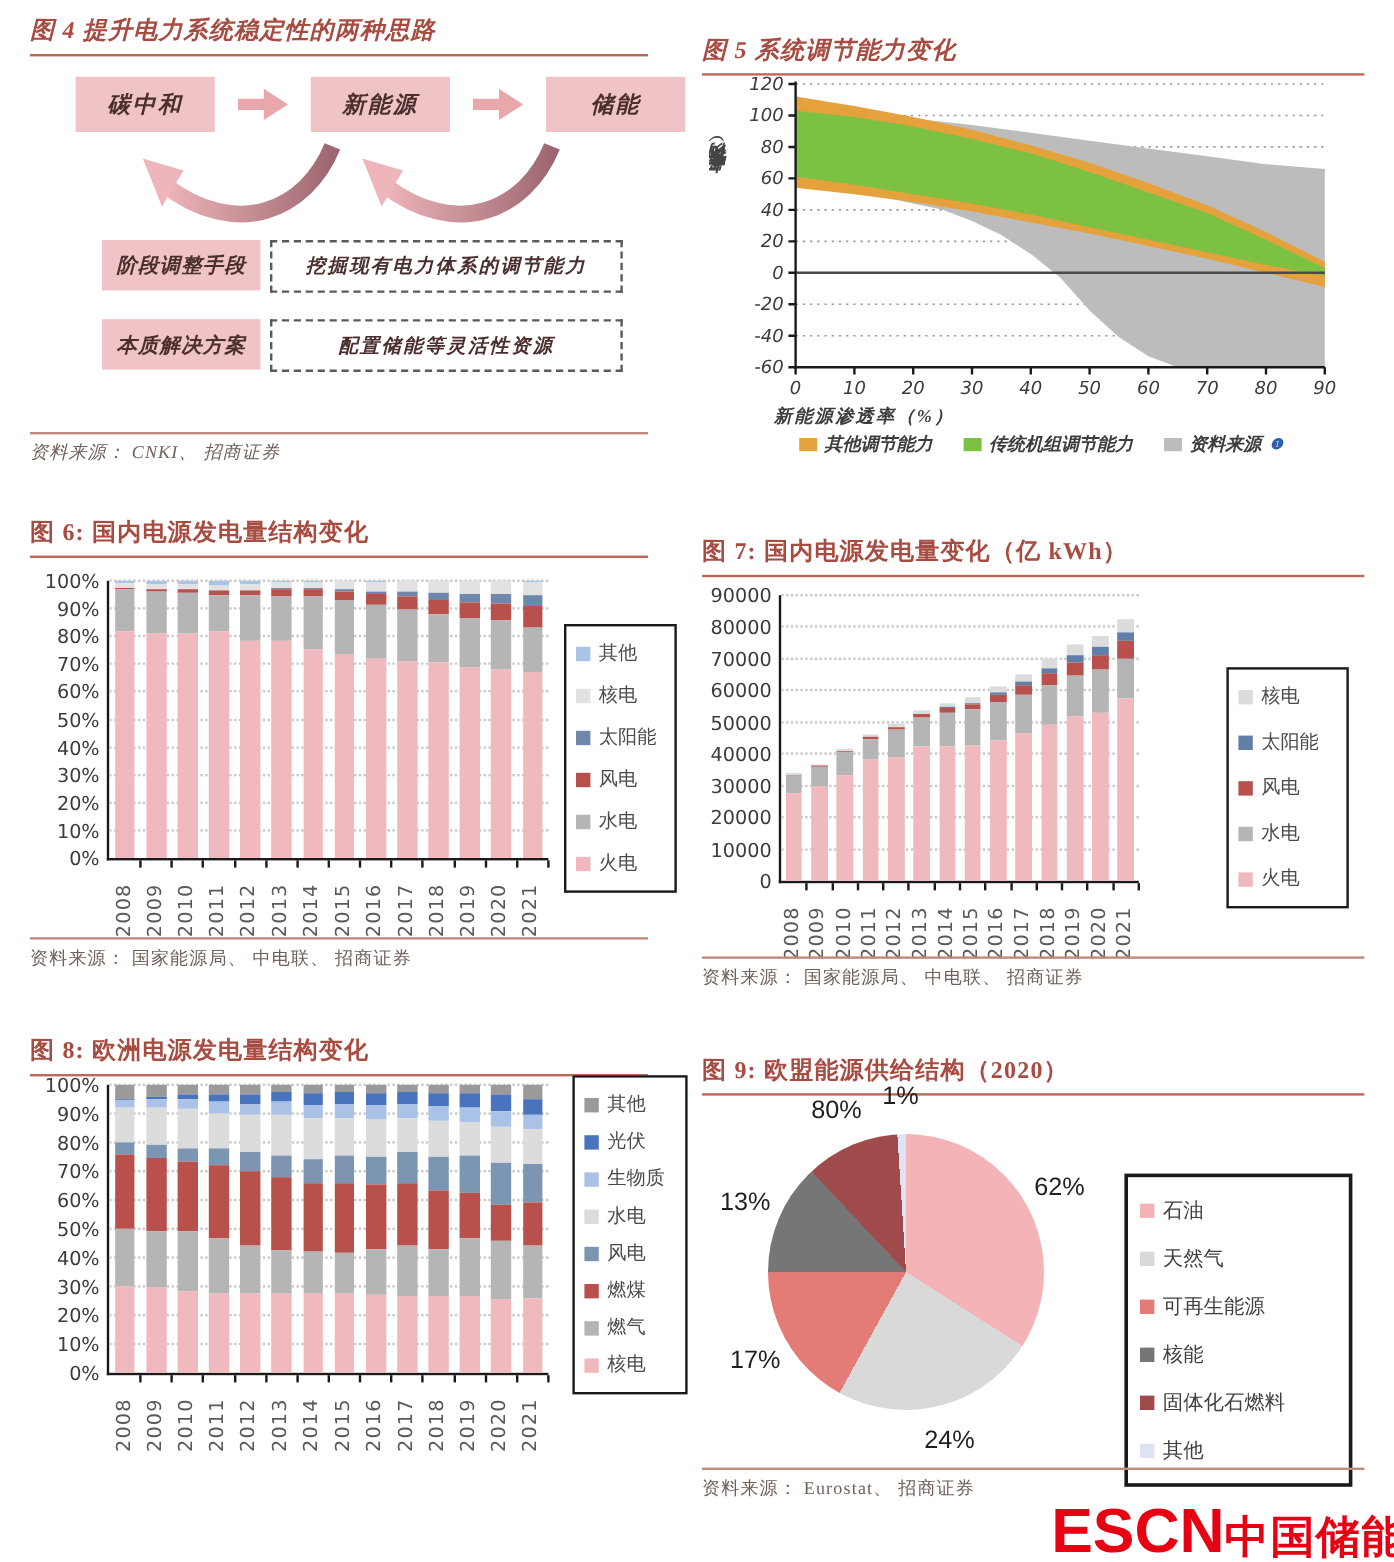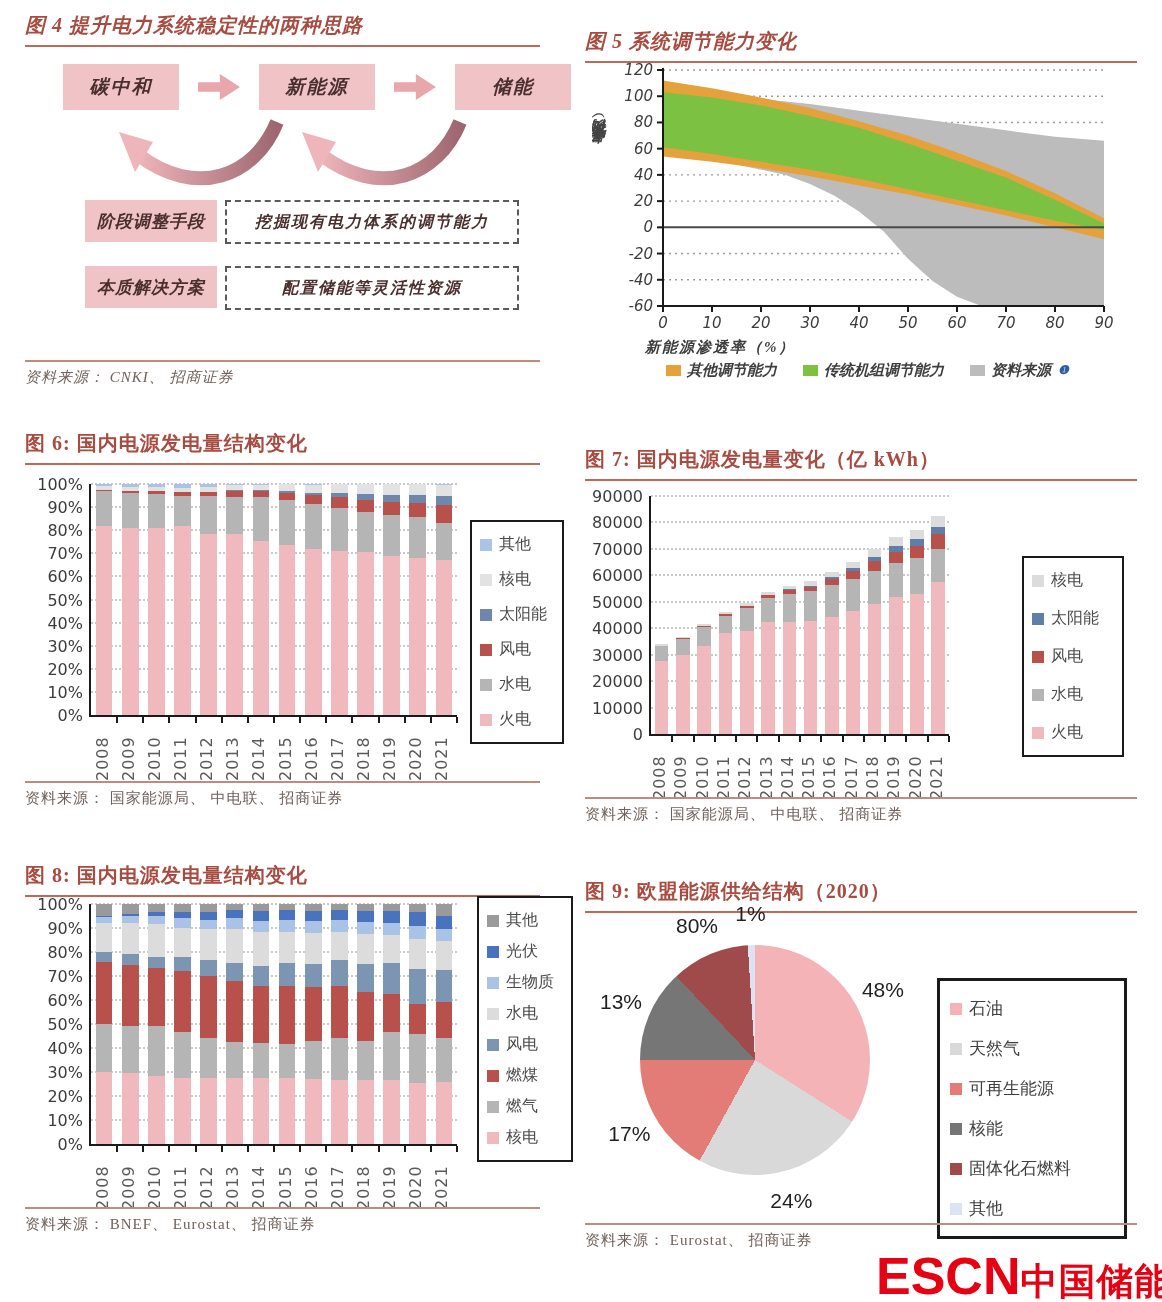--- a/index.html
+++ b/index.html
@@ -713,21 +713,21 @@
           <span class="sq" style="background: rgb(239, 185, 189);"></span>
           <span>火电</span>
         </div>
       </div>
     <div class="src-block">
       <p class="src-text">资料来源： 国家能源局、 中电联、 招商证券</p>
     </div>
   </section>
 
   <section class="panel panel-l row3">
-    <h2 class="fig-title">图 8:  国内电源发电量结构变化</h2>
+    <h2 class="fig-title">图 8:  欧洲电源发电量结构变化</h2>
     <div class="title-rule"></div>
     <div class="plot" id="fig8-plot">
         <div class="grid" style="bottom: calc(100% - 1px);"></div>
         <div class="ylab" style="bottom: calc(100% - 10px);">100%</div>
         <div class="grid" style="bottom: calc(90% - 1px);"></div>
         <div class="ylab" style="bottom: calc(90% - 10px);">90%</div>
         <div class="grid" style="bottom: calc(80% - 1px);"></div>
         <div class="ylab" style="bottom: calc(80% - 10px);">80%</div>
         <div class="grid" style="bottom: calc(70% - 1px);"></div>
         <div class="ylab" style="bottom: calc(70% - 10px);">70%</div>
@@ -1000,31 +1000,28 @@
         </div>
         <div class="leg-item">
           <span class="sq" style="background: rgb(181, 181, 181);"></span>
           <span>燃气</span>
         </div>
         <div class="leg-item">
           <span class="sq" style="background: rgb(239, 185, 189);"></span>
           <span>核电</span>
         </div>
       </div>
-    <div class="src-block">
-      <p class="src-text">资料来源： BNEF、 Eurostat、 招商证券</p>
-    </div>
   </section>
 
   <section class="panel panel-r row3">
     <h2 class="fig-title">图 9:  欧盟能源供给结构（2020）</h2>
     <div class="title-rule"></div>
     <div id="pie-wrap">
       <div id="pie" style="background: conic-gradient(rgb(244, 179, 182) 0%, rgb(244, 179, 182) 34%, rgb(217, 217, 217) 34%, rgb(217, 217, 217) 58%, rgb(227, 124, 118) 58%, rgb(227, 124, 118) 75%, rgb(118, 118, 118) 75%, rgb(118, 118, 118) 88%, rgb(160, 75, 75) 88%, rgb(160, 75, 75) 99%, rgb(221, 227, 242) 99%, rgb(221, 227, 242) 100%);"></div>
-    <div class="pie-lab" style="left: 277.941px; top: 75.664px;">48%</div>
+    <div class="pie-lab" style="left: 277.941px; top: 75.664px;">62%</div>
         <div class="pie-lab" style="left: 186.309px; top: 287.413px;">24%</div>
         <div class="pie-lab" style="left: 24.3317px; top: 220.32px;">17%</div>
         <div class="pie-lab" style="left: 16.0078px; top: 88.0164px;">13%</div>
         <div class="pie-lab" style="left: 92.0164px; top: 12.0078px;">80%</div>
         <div class="pie-lab" style="left: 145.414px; top: 0.0720421px;">1%</div>
       </div>
     <div class="legend-box" id="fig9-legend">
         <div class="leg-item">
           <span class="sq" style="background: rgb(244, 179, 182);"></span>
           <span>石油</span>

